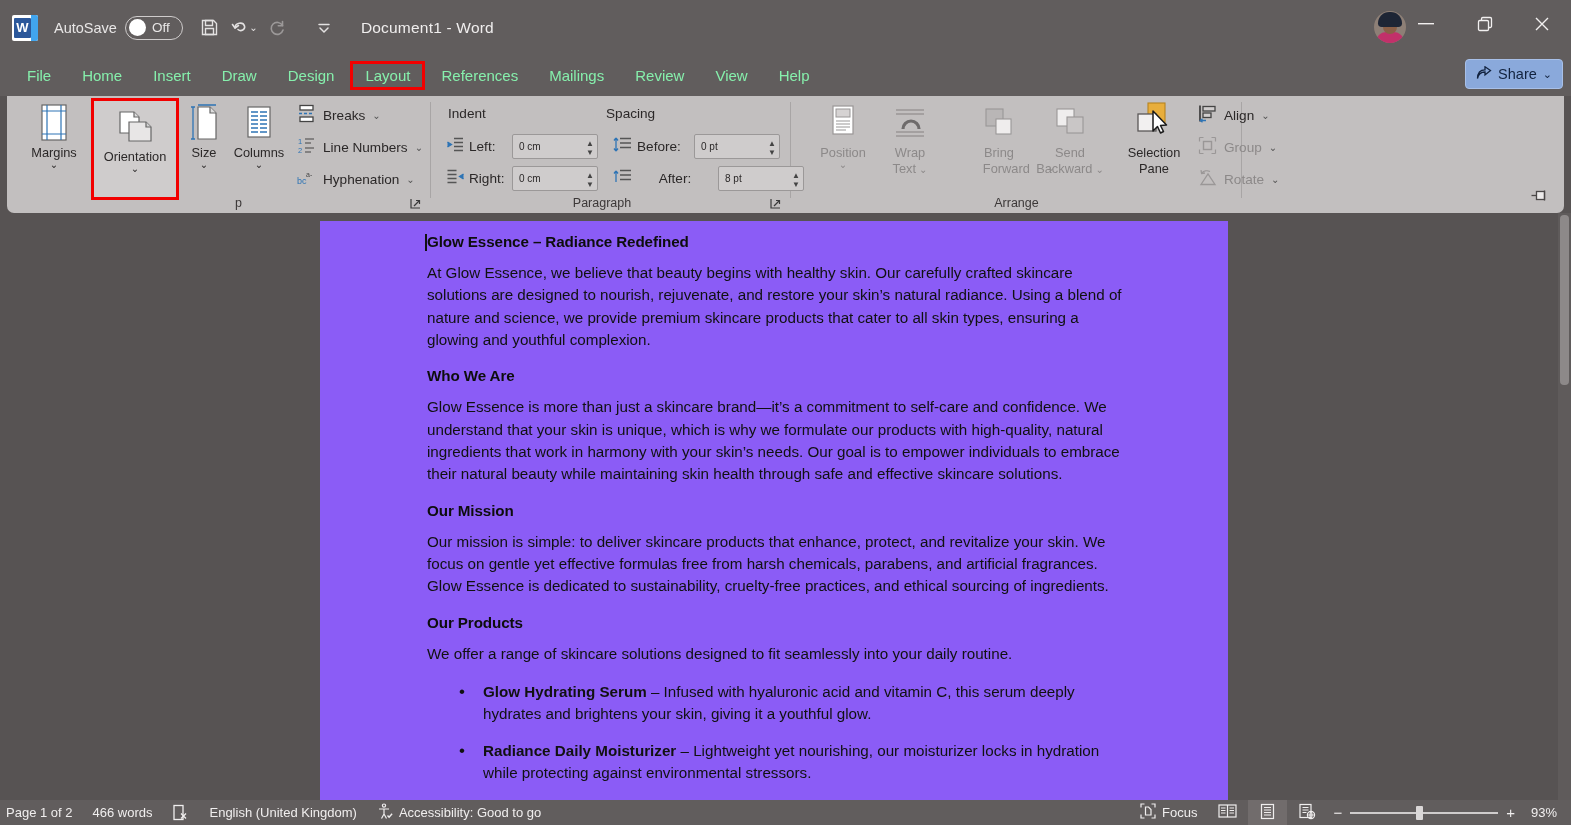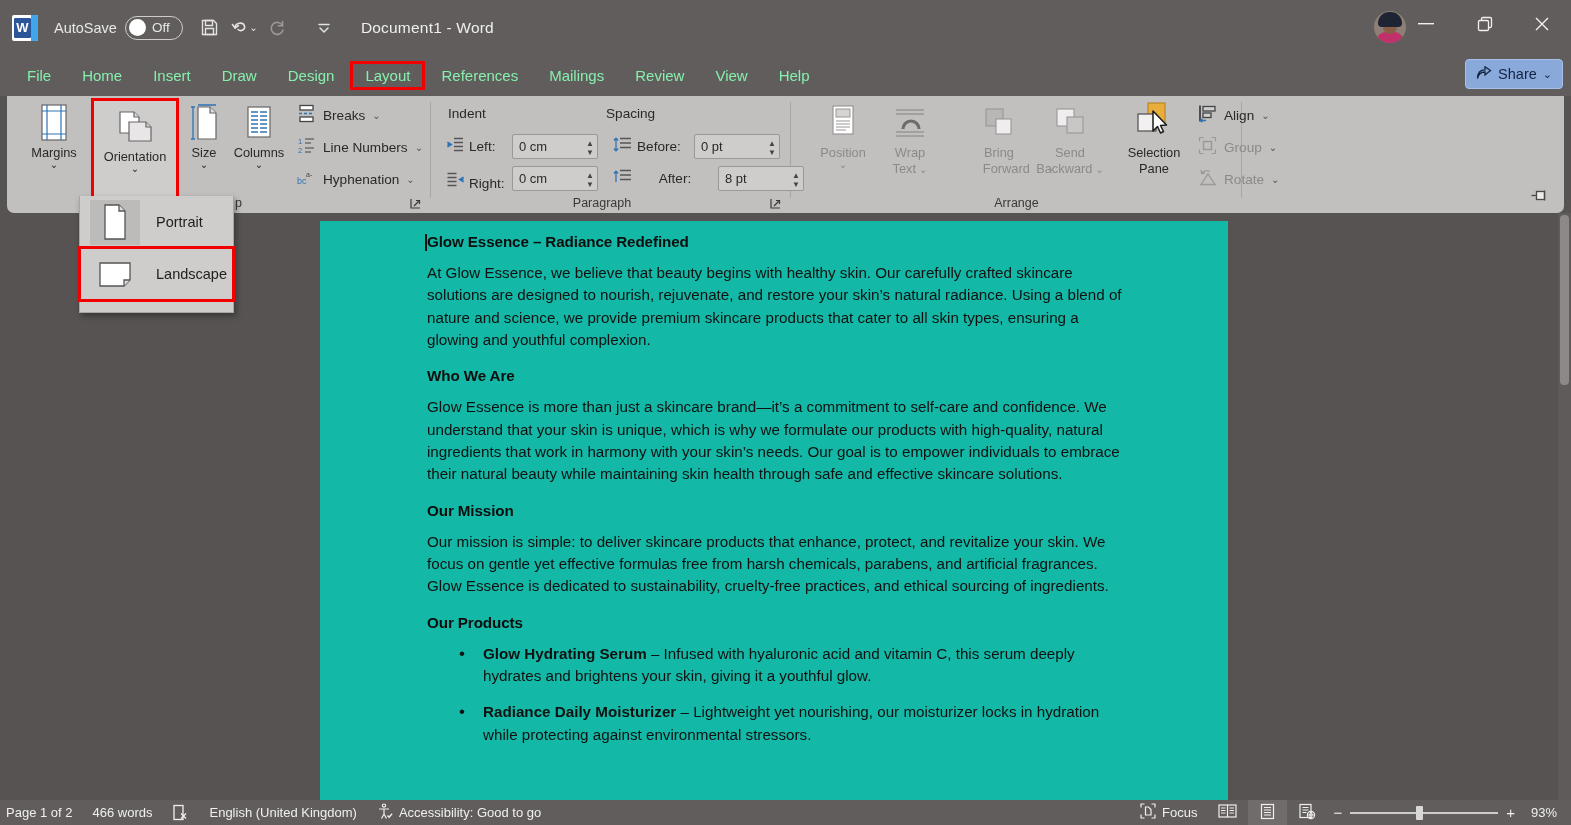--- a/index.html
+++ b/index.html
@@ -100,21 +100,21 @@
     font-size:13.6px; color:#2B2828;
   }
   .smallrow.dim { color:#8C8989; }
   .smallrow .cv { font-size:10px; color:#555; }
 
   .fieldlabel { font-size:13.6px; color:#2B2828; }
   .spinbox {
     width:86px; height:25px; background:#CFCCCC; border:1px solid #9B9898;
     border-radius:2px; display:flex; align-items:center; position:relative;
   }
-  .spinbox .val { font-size:13px; color:#2B2828; margin-left:6px; }
+  .spinbox .val { font-size:10px; color:#2B2828; margin-left:6px; }
   .spinbox .arrows {
     position:absolute; right:3px; top:1px; height:23px; display:flex;
     flex-direction:column; justify-content:center; align-items:center;
     font-size:8px; color:#444; line-height:9px;
   }
   .dlglauncher { position:absolute; bottom:2px; right:6px; font-size:11px; color:#3a3a3a;}
 
   
   .dropdown {
     position:absolute; left:79px; top:196px; width:155px; height:117px;
@@ -124,21 +124,21 @@
   .ditem { height:52px; display:flex; align-items:center; padding-left:10px; gap:16px;
            font-size:14.5px; color:#1f1d1d; }
   .ditem.sel .dico { background:#BDBABA; }
   .dico { width:50px; height:45px; display:flex; align-items:center; justify-content:center;}
   .ditem.marked { outline:3.5px solid #F20000; outline-offset:-1px; }
 
   
   .docarea { position:absolute; left:0; top:213px; width:1571px; height:587px; background:#575353; overflow:hidden; }
   .page {
     position:absolute; left:320px; top:8px; width:908px; height:580px;
-    background:#14b8a6;
+    background:#8b5cf6;
   }
   .doc-content {
     position:absolute; left:107px; top:12px; width:700px;
     font-family:"Liberation Sans", sans-serif;
   }
   .h-style { font-size:15.2px; font-weight:bold; color:#0d0d0d; margin-bottom:12px; letter-spacing:-0.1px;}
   .p-style { font-size:15.2px; color:#111; line-height:1.47; margin-bottom:16px; }
   .doc-content ul { list-style:none; margin:0 0 0 0; }
   .li-style { font-size:15.2px; color:#111; line-height:1.47; margin-bottom:14px;
               padding-left:56px; position:relative; }
@@ -364,21 +364,21 @@
             <path d="M0.5 5 L4.5 7.5 L0.5 10" fill="#2E74B5" stroke="#2E74B5"></path>
           </svg>
         </span>
         <span class="fieldlabel" style="width:38px;">Left:</span>
         <div class="spinbox">
           <span class="val">0 cm</span>
           <span class="arrows">▲<br>▼</span>
         </div>
       </div>
 
-      <div style="position:absolute; left:16px; top:70px; display:flex; align-items:flex-end; gap:5px;">
+      <div style="position:absolute; left:16px; top:70px; display:flex; align-items:center; gap:5px;">
         <span>
           <svg width="17" height="15" viewBox="0 0 17 15" fill="none" stroke="#444" stroke-width="1.3">
             <path d="M0.5 1.5h9M0.5 5.5h9M0.5 9.5h9M0.5 13.5h9" stroke="#555"></path>
             <path d="M16.5 5 L12.5 7.5 L16.5 10" fill="#2E74B5" stroke="#2E74B5"></path>
           </svg>
         </span>
         <span class="fieldlabel" style="width:38px;">Right:</span>
         <div class="spinbox">
           <span class="val">0 cm</span>
           <span class="arrows">▲<br>▼</span>
@@ -535,52 +535,33 @@
       <div class="dlglauncher" style="right:16px; bottom:9px;">
         <svg width="17" height="13" viewBox="0 0 17 13" fill="none" stroke="#4a4747" stroke-width="1.3">
           <path d="M0.5 6.5h5"></path>
             <rect x="5.5" y="2.5" width="8" height="8" fill="#EDEBEB"></rect>
           <path d="M13.5 1.5v10"></path>
         </svg>
       </div>
     </div>
   </div>
 
-  <div class="dropdown">
-    <div class="ditem sel">
-      <span class="dico">
-        <svg width="30" height="38" viewBox="0 0 30 38">
-          <path d="M5 2h14l6 6v28H5z" fill="#fff" stroke="#555" stroke-width="1.3"></path>
-          <path d="M19 2v6h6" fill="#DEDBDB" stroke="#555" stroke-width="1.3"></path>
-        </svg>
-      </span>
-      <span>Portrait</span>
-    </div>
-    <div class="ditem marked">
-      <span class="dico">
-        <svg width="38" height="30" viewBox="0 0 38 30">
-          <path d="M4 4h30v17l-6 6H4z" fill="#fff" stroke="#555" stroke-width="1.3"></path>
-          <path d="M34 21h-6v6" fill="#DEDBDB" stroke="#555" stroke-width="1.3"></path>
-        </svg>
-      </span>
-      <span>Landscape</span>
-    </div>
-  </div>
 
   <div class="docarea">
     <div class="page">
       <div class="caret-doc"></div>
       <div class="doc-content">
         <div class="h-style">Glow Essence – Radiance Redefined</div>
         <div class="p-style">At Glow Essence, we believe that beauty begins with healthy skin. Our carefully crafted skincare solutions are designed to nourish, rejuvenate, and restore your skin’s natural radiance. Using a blend of nature and science, we provide premium skincare products that cater to all skin types, ensuring a glowing and youthful complexion.</div>
         <div class="h-style">Who We Are</div>
         <div class="p-style">Glow Essence is more than just a skincare brand—it’s a commitment to self-care and confidence. We understand that your skin is unique, which is why we formulate our products with high-quality, natural ingredients that work in harmony with your skin’s needs. Our goal is to empower individuals to embrace their natural beauty while maintaining skin health through safe and effective skincare solutions.</div>
         <div class="h-style">Our Mission</div>
         <div class="p-style">Our mission is simple: to deliver skincare products that enhance, protect, and revitalize your skin. We focus on gentle yet effective formulas free from harsh chemicals, parabens, and artificial fragrances. Glow Essence is dedicated to sustainability, cruelty-free practices, and ethical sourcing of ingredients.</div>
         <div class="h-style">Our Products</div>
+        <div class="p-style">We offer a range of skincare solutions designed to fit seamlessly into your daily routine.</div>
         <ul>
           <li class="li-style">
             <b>Glow Hydrating Serum</b><span> – Infused with hyaluronic acid and vitamin C, this serum deeply hydrates and brightens your skin, giving it a youthful glow.</span>
           </li>
           <li class="li-style">
             <b>Radiance Daily Moisturizer</b><span> – Lightweight yet nourishing, our moisturizer locks in hydration while protecting against environmental stressors.</span>
           </li>
         </ul>
       </div>
     </div>

